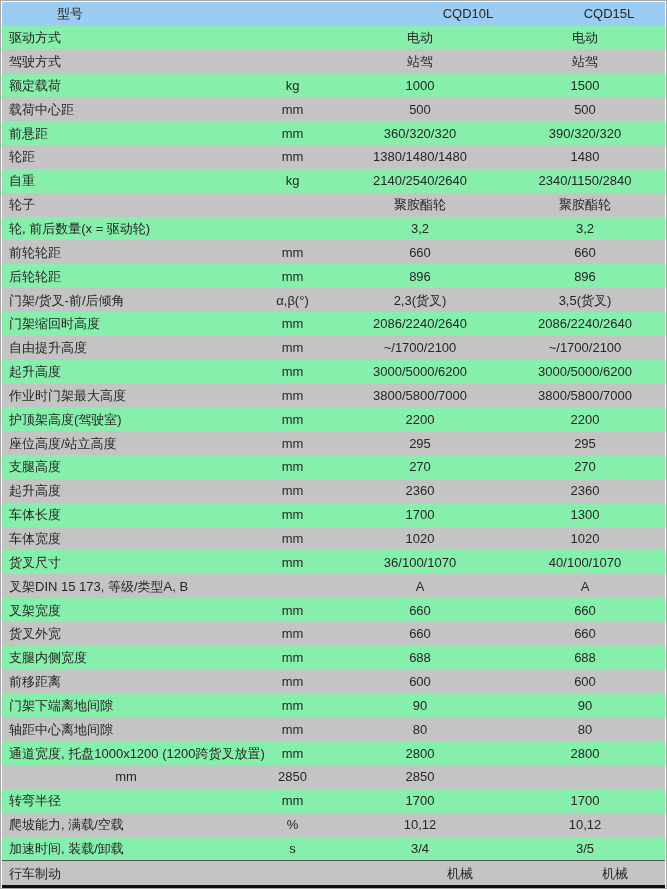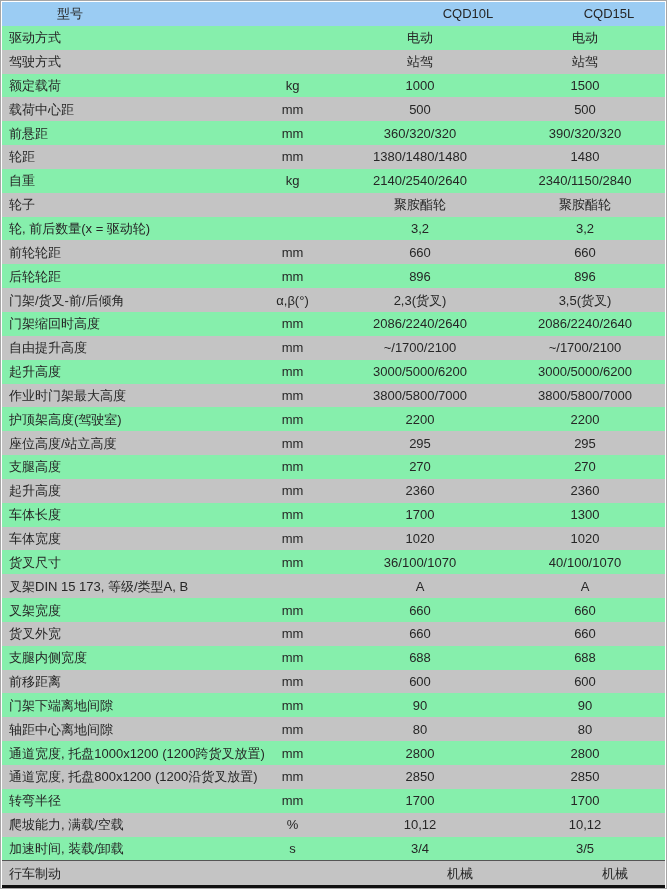--- a/index.html
+++ b/index.html
@@ -264,21 +264,20 @@
   </div>
 
   <div class="row">
     <div class="cell name">通道宽度, 托盘1000x1200 (1200跨货叉放置)</div>
     <div class="cell unit">mm</div>
     <div class="cell val">2800</div>
     <div class="cell val">2800</div>
   </div>
 
   <div class="row alt">
-    <div class="cell name">通道宽度, 托盘800x1200 (1200沿货叉放置)</div>
     <div class="cell unit">mm</div>
     <div class="cell val">2850</div>
     <div class="cell val">2850</div>
   </div>
 
   <div class="row">
     <div class="cell name">转弯半径</div>
     <div class="cell unit">mm</div>
     <div class="cell val">1700</div>
     <div class="cell val">1700</div>

